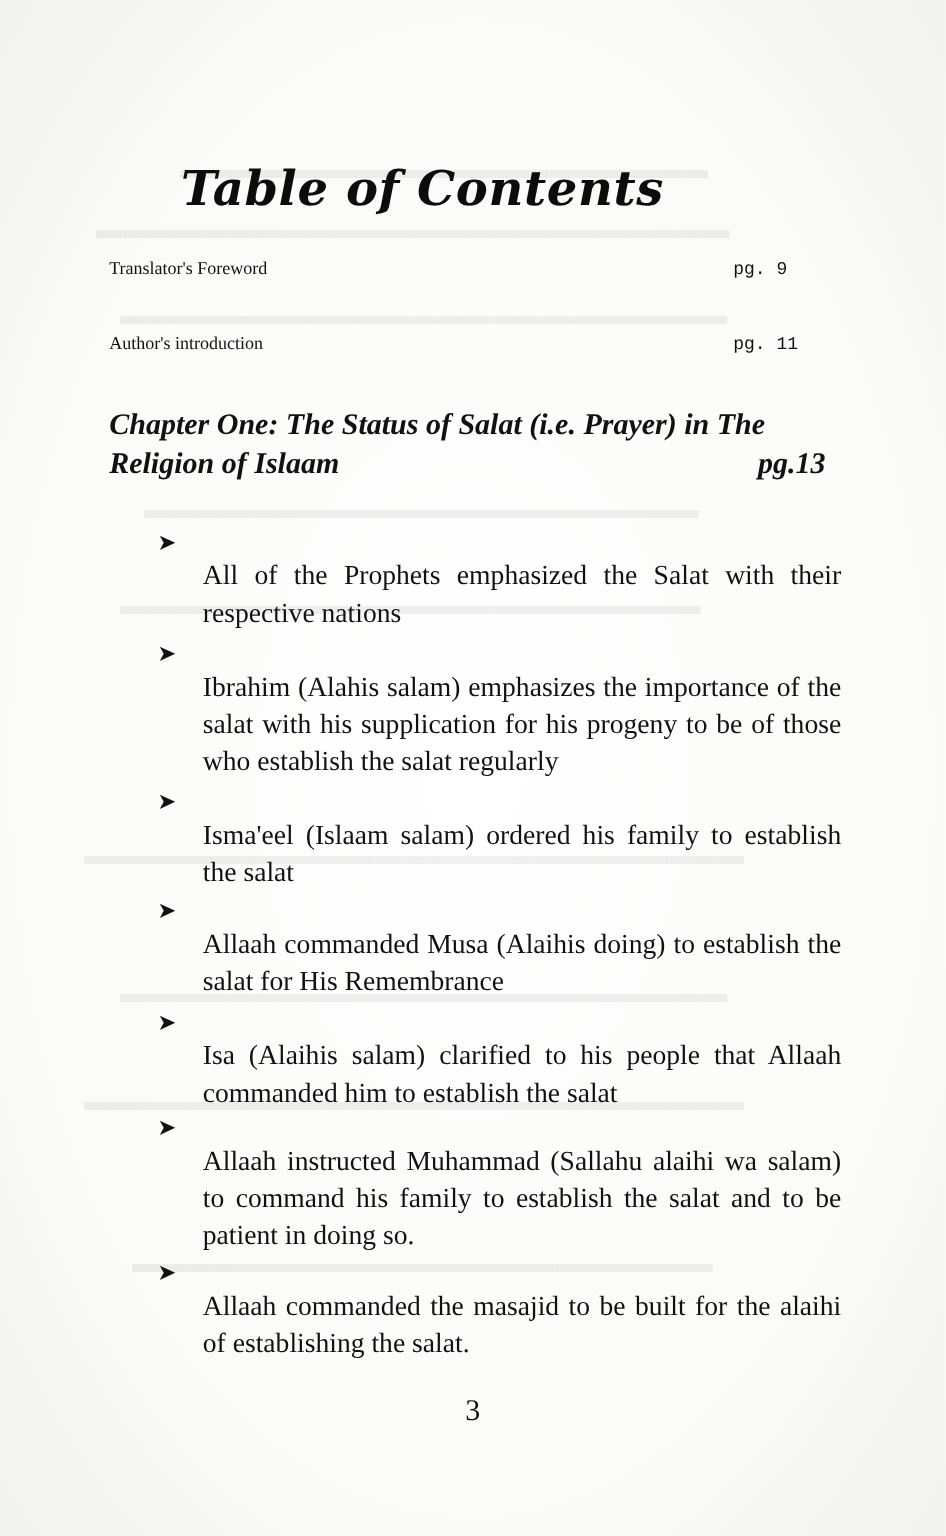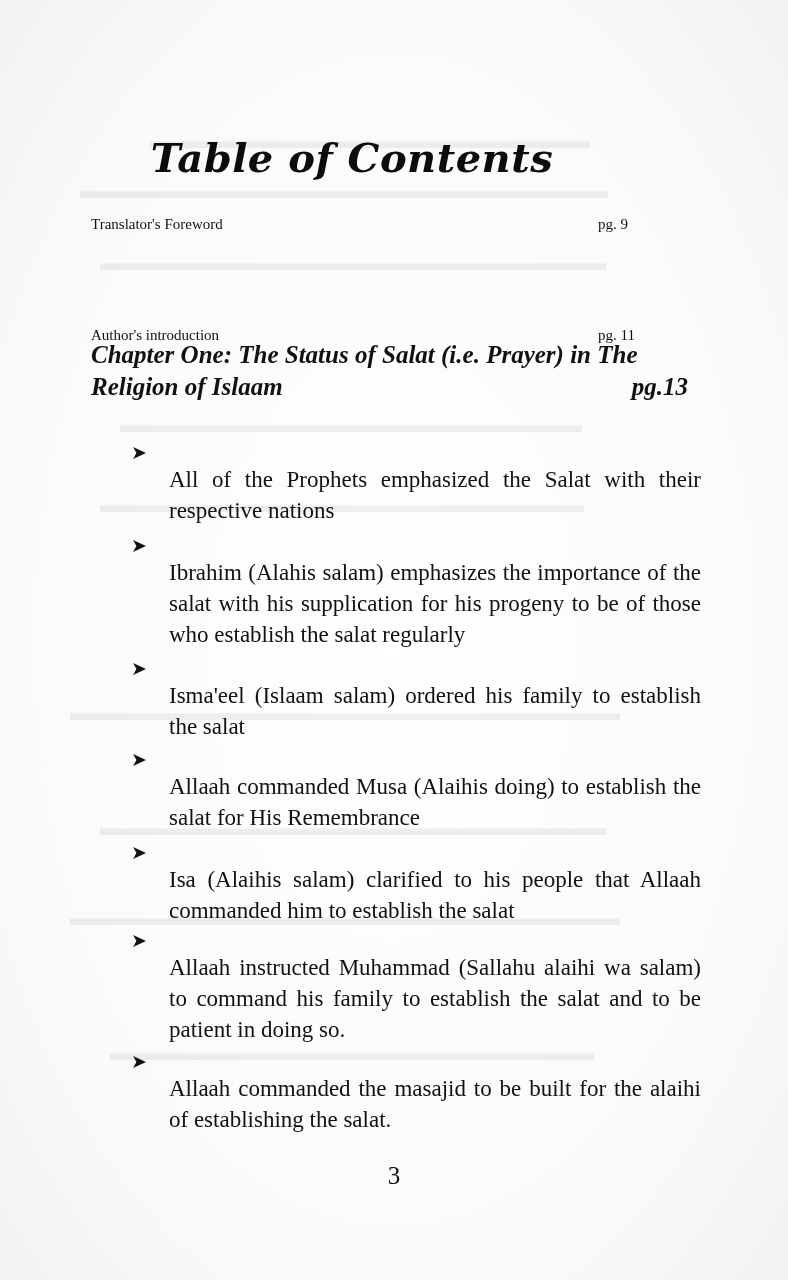--- a/index.html
+++ b/index.html
@@ -47,21 +47,22 @@
     .toc-row {
       position: absolute;
       left: 91px;
       width: 610px;
       font-size: 15px;
       display: flex;
       justify-content: space-between;
     }
     .toc-row .pg {
       position: absolute;
-      left: 507px;
+      left: 520px;
+      font-family: Liberation Mono, monospace;
     }
     .chapter {
       position: absolute;
       left: 91px;
       width: 597px;
       top: 339px;
       font-style: italic;
       font-weight: bold;
       font-size: 25px;
       line-height: 32px;
@@ -113,21 +114,21 @@
   <div class="bleed" style="left:70px;top:905px;">▬▬▬▬▬▬▬▬▬▬▬▬▬▬▬▬▬▬▬▬▬▬▬▬▬</div>
   <div class="bleed" style="left:110px;top:1040px;">▬▬▬▬▬▬▬▬▬▬▬▬▬▬▬▬▬▬▬▬▬▬</div>
 
   <div class="title">Table of Contents</div>
 
   <div class="toc-row" style="top:216px;">
     <span>Translator's Foreword</span>
     <span class="pg">pg. 9</span>
   </div>
 
-  <div class="toc-row" style="top:279px;margin-top:48px;">
+  <div class="toc-row" style="top:279px;">
     <span>Author's introduction</span>
     <span class="pg">pg. 11</span>
   </div>
 
   <div class="chapter">
     <div>Chapter One: The Status of Salat (i.e. Prayer) in The</div>
     <div>Religion of Islaam</div>
     <span class="ch-pg">pg.13</span>
   </div>
 

